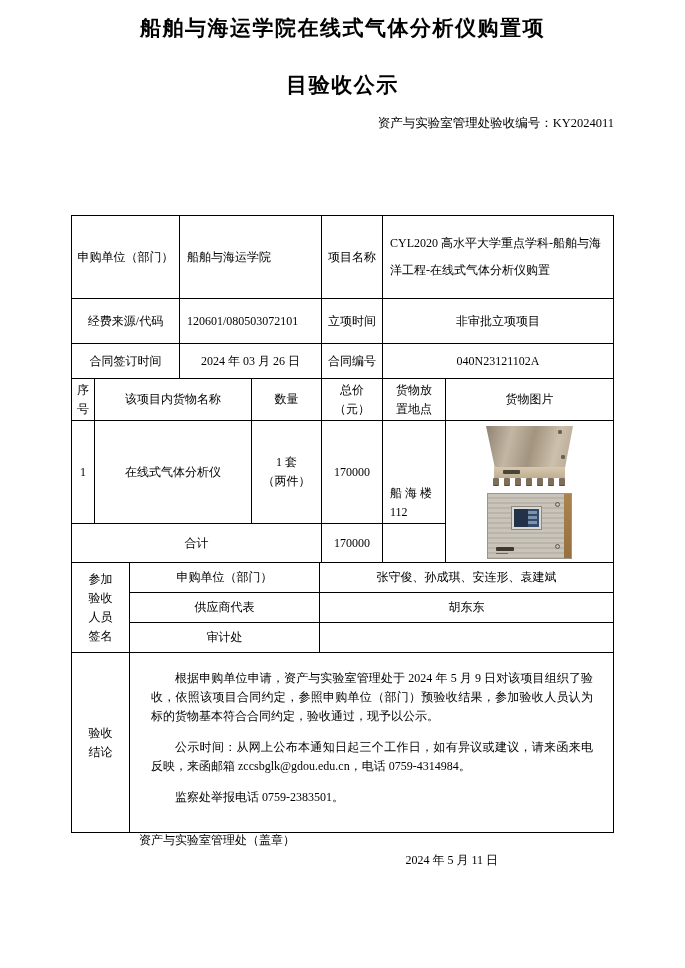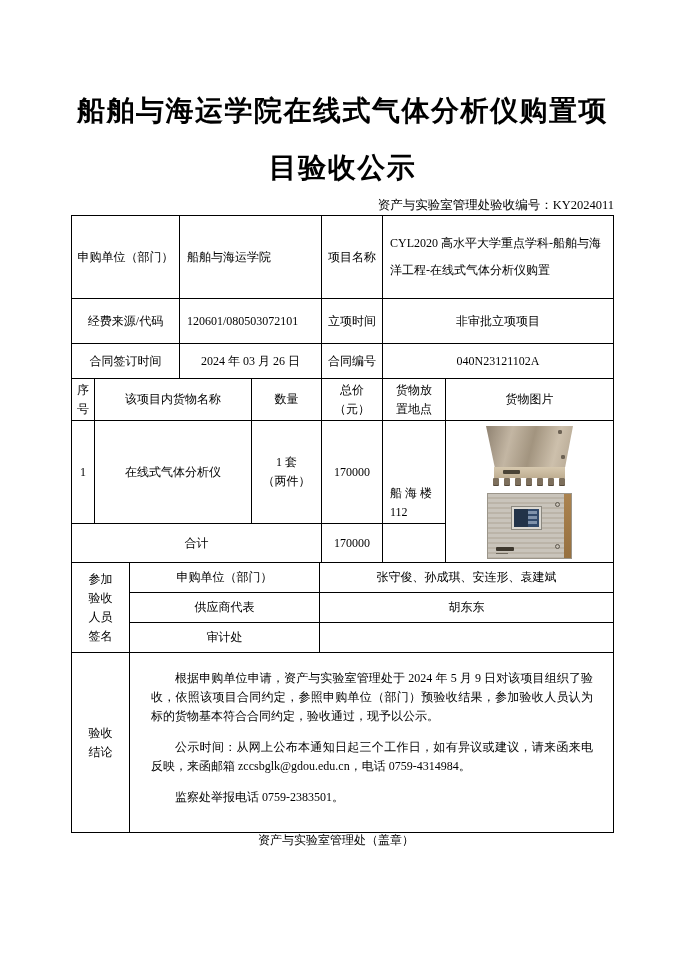--- a/index.html
+++ b/index.html
@@ -4,23 +4,23 @@
 <style>
   html,body { margin:0; padding:0; background:#ffffff; }
   .page {
     position:relative; width:685px; height:968px; margin:0 auto;
     background:#ffffff; color:#000;
     font-family:"Liberation Serif","DejaVu Serif",serif;
     overflow:hidden;
   }
   
   .title {
-    margin:0; padding-top:82px;
+    margin:0; 
     text-align:center; font-weight:bold;
-    font-size:28px; line-height:57px; letter-spacing:1.5px;
+    font-size:21px; line-height:57px; letter-spacing:1.5px;
   }
   .title div { white-space:nowrap; }
   .ref-line {
     width:614px; margin-top:1px;
     text-align:right; font-size:12.5px; line-height:16px;
   }
   
   .tbl {
     position:absolute; left:71px; top:215px; width:541px;
     border:1px solid #000; font-size:12px;
@@ -54,21 +54,21 @@
     display:flex; flex-direction:column; align-items:center;
     padding-top:3px; gap:3px;
   }
   
   .part-right { flex:1; display:flex; flex-direction:column; }
   
   .concl-cell {
     display:block; text-align:left; padding:4px 8px 0 9px; line-height:19px;
   }
   .concl-cell p { margin:12px; text-indent:2em; text-align:justify; }
-  .sig { margin-top:23px; text-align:center; padding-right:72px; line-height:20px; }
+  .sig { margin-top:23px; text-align:left; padding-right:72px; line-height:20px; }
   .sig-date { text-align:right; padding-right:107px; line-height:20px; }
   .bb0 { border-bottom:none; }
   
   .photo-top { position:relative; width:95px; height:66px; flex:none; }
   .pt-top {
     position:absolute; left:4px; top:2px; width:87px; height:41px;
     clip-path:polygon(0% 0%,100% 0%,91% 100%,10% 100%);
     background:linear-gradient(104deg,#8f8271 0%,#c3b6a3 28%,#a2947f 52%,#cdc0ac 78%,#b3a590 100%);
   }
   .pt-front {
@@ -223,17 +223,18 @@
 
     <div class="row h179">
       <div class="c w58 bb0">
         <span class="vlabel">验收结论</span>
       </div>
       <div class="c fx last bb0 concl-cell">
         <p>根据申购单位申请，资产与实验室管理处于 2024 年 5 月 9 日对该项目组织了验收，依照该项目合同约定，参照申购单位（部门）预验收结果，参加验收人员认为标的货物基本符合合同约定，验收通过，现予以公示。</p>
         <p>公示时间：从网上公布本通知日起三个工作日，如有异议或建议，请来函来电反映，来函邮箱 zccsbglk@gdou.edu.cn，电话 0759-4314984。</p>
         <p>监察处举报电话 0759-2383501。</p>
         <div class="sig">资产与实验室管理处（盖章）</div>
+        <div class="sig-date">2024 年 5 月 11 日</div>
       </div>
     </div>
 
   </div>
 </div>
 
 </body></html>

